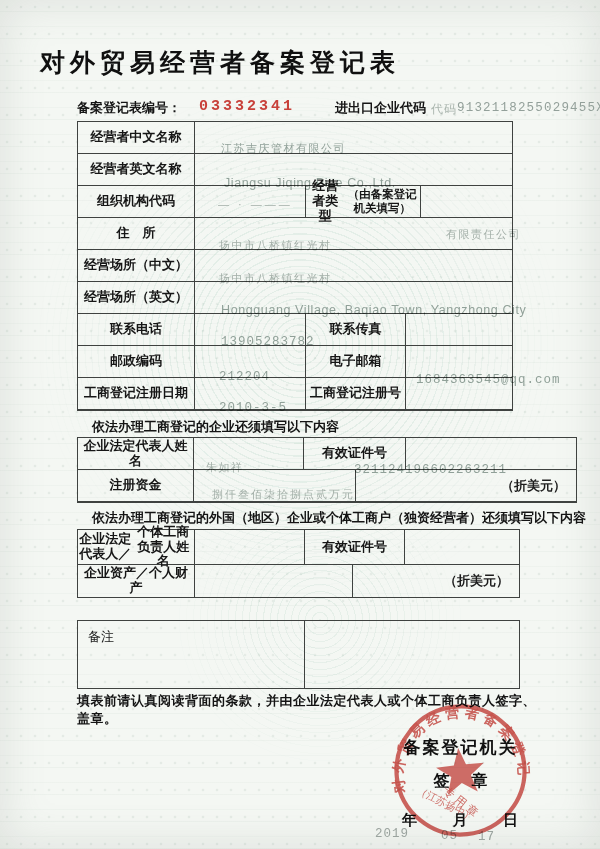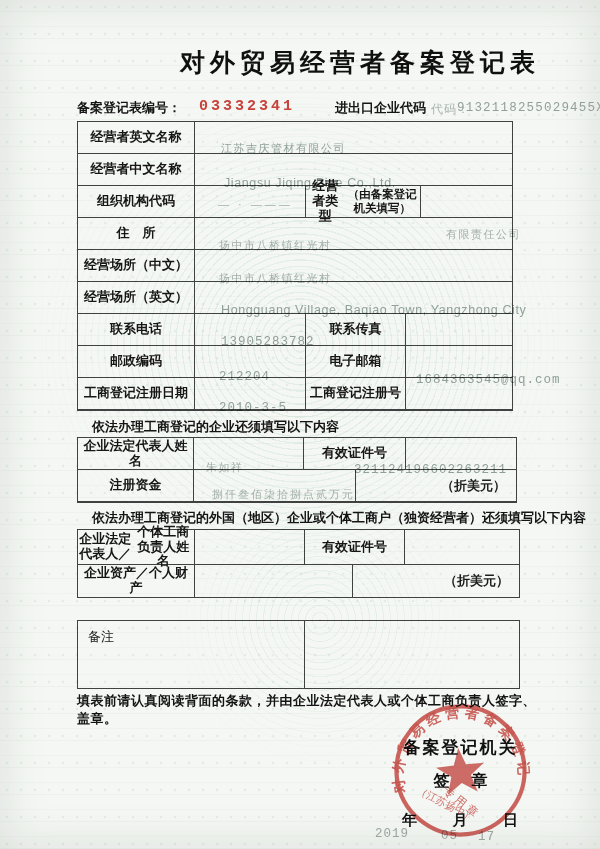--- a/index.html
+++ b/index.html
@@ -16,21 +16,21 @@
   .watermark{position:absolute;left:40px;top:85px;width:520px;height:520px;z-index:0;
     background:repeating-radial-gradient(circle at 50% 50%, rgba(48,142,102,.09) 0 1.2px, transparent 1.2px 6.5px);
     -webkit-mask-image:radial-gradient(circle,#000 34%,transparent 72%);
     mask-image:radial-gradient(circle,#000 34%,transparent 72%);}
   .watermark2{position:absolute;left:170px;top:470px;width:300px;height:300px;z-index:0;
     background:repeating-radial-gradient(circle at 50% 50%, rgba(48,142,102,.07) 0 1px, transparent 1px 7px);
     -webkit-mask-image:radial-gradient(circle,#000 30%,transparent 70%);
     mask-image:radial-gradient(circle,#000 30%,transparent 70%);}
 
   .abs{position:absolute;z-index:2;}
-  .title{left:40px;top:46px;width:500px;text-align:right;font-size:25px;font-weight:bold;
+  .title{left:40px;top:46px;width:500px;text-align:left;font-size:25px;font-weight:bold;
          letter-spacing:5px;color:#101010;margin:0;}
   .lab-b{font-size:13px;font-weight:bold;color:#151515;}
   .red-no{font-size:15px;font-weight:bold;letter-spacing:3px;color:#c8413a;
           font-family:"Liberation Mono","DejaVu Sans Mono",monospace;}
   .residue{font-size:12px;color:#aab5ae;letter-spacing:1px;}
   .code-val{font-size:12.5px;color:#93a09a;letter-spacing:1.2px;white-space:nowrap;
             font-family:"Liberation Mono","DejaVu Sans Mono",monospace;}
 
   .tbl{position:absolute;z-index:2;border:1.5px solid #3f4240;box-sizing:border-box;background:rgba(255,255,255,.06);}
   .tr{display:flex;height:32px;border-bottom:1px solid #3f4240;box-sizing:border-box;}
@@ -85,25 +85,25 @@
   <h1 class="abs title">对外贸易经营者备案登记表</h1>
 
   <span class="abs lab-b" style="left:77px;top:99px">备案登记表编号：</span>
   <span class="abs red-no" style="left:199px;top:98px">03332341</span>
   <span class="abs lab-b" style="left:335px;top:99px">进出口企业代码</span>
   <span class="abs residue" style="left:431px;top:101px">代码：</span>
   <span class="abs code-val" style="left:457px;top:101px">9132118255029455XG</span>
 
   <div class="tbl" style="left:77px;top:121px;width:436px;">
     <div class="tr">
+      <div class="td lab c117">经营者中文名称</div>
+      <div class="td fill-cell"></div>
+    </div>
+    <div class="tr">
       <div class="td lab c117">经营者英文名称</div>
-      <div class="td fill-cell"></div>
-    </div>
-    <div class="tr">
-      <div class="td lab c117">经营者中文名称</div>
       <div class="td fill-cell"></div>
     </div>
     <div class="tr">
       <div class="td lab c117">组织机构代码</div>
       <div class="td c111"></div>
       <div class="td lab two c115">
         <span>经营者类型</span>
         <span class="l2">（由备案登记机关填写）</span>
       </div>
       <div class="td fill-cell"></div>
@@ -147,21 +147,21 @@
     <span class="fill vfaint" style="left:141px;top:149px">扬中市八桥镇红光村</span>
     <span class="fill en" style="left:143px;top:181px">Hongguang  Village, Baqiao  Town, Yangzhong  City</span>
     <span class="fill num" style="left:143px;top:213px">13905283782</span>
     <span class="fill num" style="left:141px;top:248px">212204</span>
     <span class="fill num" style="left:338px;top:251px">1684363545@qq.com</span>
     <span class="fill num" style="left:141px;top:279px">2010-3-5</span>
   </div>
 
   <div class="abs sec-head" style="left:77px;top:418px">依法办理工商登记的企业还须填写以下内容</div>
 
-  <div class="tbl" style="left:77px;top:437px;width:440px;">
+  <div class="tbl" style="left:77px;top:437px;width:500px;">
     <div class="tr">
       <div class="td lab c116">企业法定代表人姓名</div>
       <div class="td c110"></div>
       <div class="td lab c102">有效证件号</div>
       <div class="td fill-cell"></div>
     </div>
     <div class="tr">
       <div class="td lab c116">注册资金</div>
       <div class="td c162"></div>
       <div class="td usd grow">（折美元）</div>

